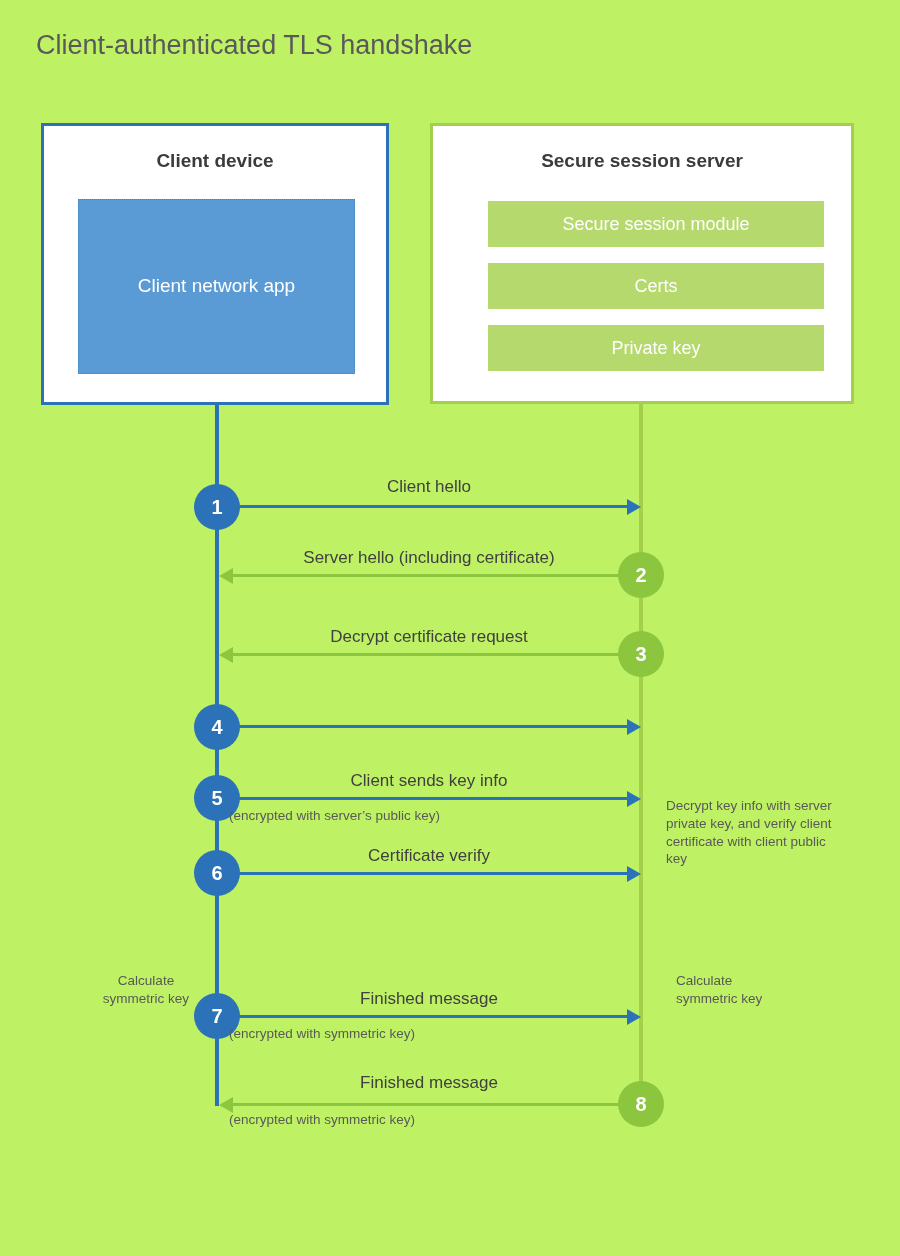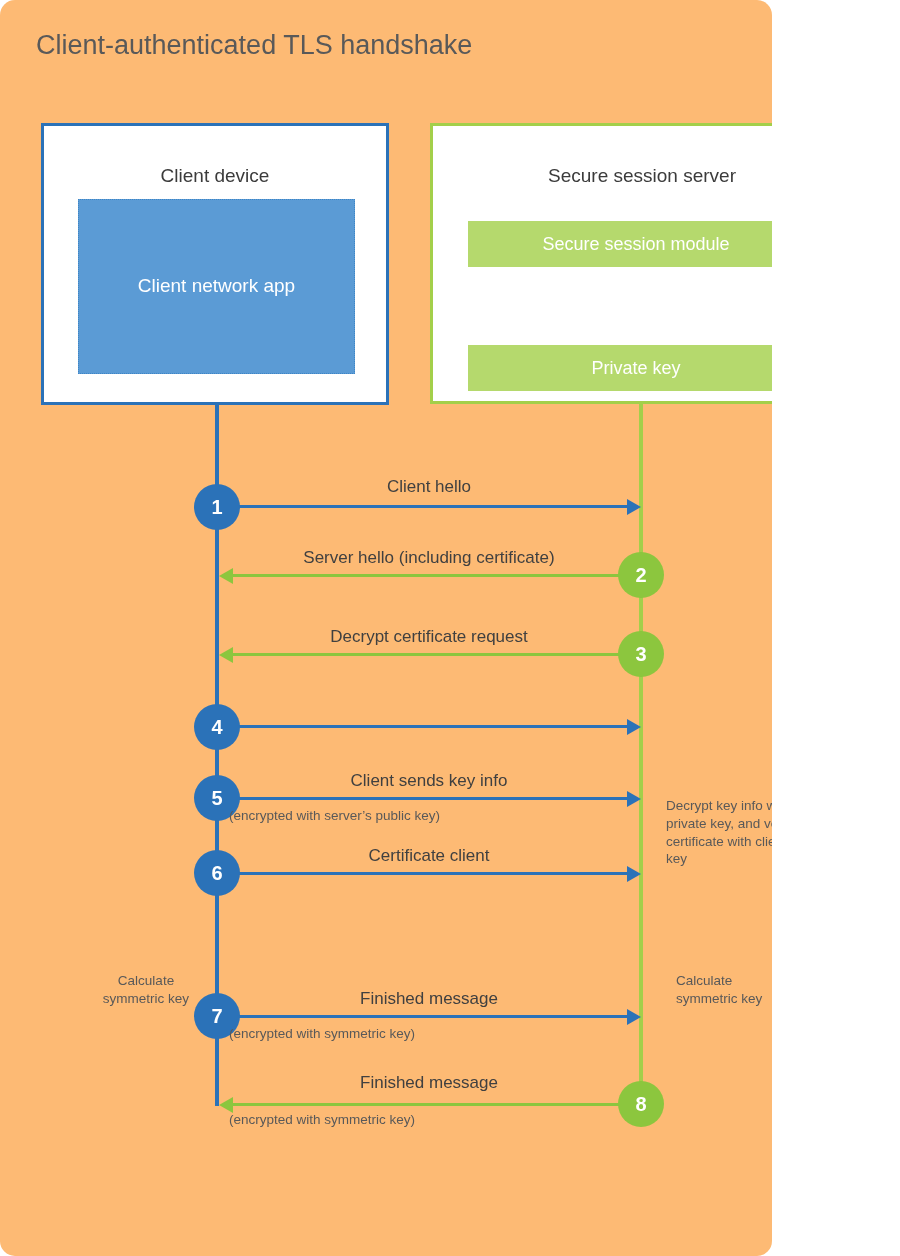--- a/index.html
+++ b/index.html
@@ -1,31 +1,30 @@
 <!DOCTYPE html>
 <html><head>
 <meta charset="utf-8">
 <style>
   html,body{margin:0;padding:0;background:#ffffff;}
   #canvas{
-    position:relative;width:772px;height:1256px;background:#fdba74;overflow:hidden;
+    position:relative;width:900px;height:1256px;background:#bef264;overflow:hidden;
     font-family:"Liberation Sans",sans-serif;
-    border-radius:15px;
   }
   .abs{position:absolute;}
   
   .page-title{left:36px;top:30px;font-size:27px;color:#595959;font-weight:400;}
   
   .client-box{left:41px;top:123px;width:348px;height:282px;border:3px solid #2b72b8;box-sizing:border-box;background:#fff;}
   .server-box{left:430px;top:123px;width:424px;height:281px;border:3px solid #a3cf4a;box-sizing:border-box;background:#fff;}
-  .actor-title{width:100%;text-align:center;margin-top:39px;font-size:19px;font-weight:400;color:#3b3b3b;}
+  .actor-title{width:100%;text-align:center;margin-top:24px;font-size:19px;font-weight:700;color:#3b3b3b;}
   .app-box{left:78px;top:199px;width:277px;height:175px;background:#5b9bd5;border:1px dotted #3d85c6;box-sizing:border-box;
     display:flex;align-items:center;justify-content:center;text-align:center;color:#ffffff;font-size:19px;line-height:1.5;padding:8px 55px;}
-  .module-bar{left:468px;width:336px;height:46px;background:#b5d96d;display:flex;align-items:center;justify-content:center;
-    color:#ffffff;font-size:18px;margin-top:20px;}
+  .module-bar{left:488px;width:336px;height:46px;background:#b5d96d;display:flex;align-items:center;justify-content:center;
+    color:#ffffff;font-size:18px;}
   
   .lifeline{width:4px;}
   .lifeline.blue{background:#2b72b8;}
   .lifeline.green{background:#a3cf4a;}
   
   .arrow-line{height:3px;}
   .arrow-line.blue{background:#2b72b8;}
   .arrow-line.green{background:#8cc63e;}
   .arrow-head{width:0;height:0;border-top:8px solid transparent;border-bottom:8px solid transparent;}
   .arrow-head.right.blue{border-left:14px solid #2b72b8;}
@@ -50,20 +49,21 @@
 
   <div class="abs client-box">
     <div class="actor-title">Client device</div>
   </div>
   <div class="abs app-box">Client network app</div>
 
   <div class="abs server-box">
     <div class="actor-title">Secure session server</div>
   </div>
   <div class="abs module-bar" style="top:201px;">Secure session module</div>
+  <div class="abs module-bar" style="top:263px;">Certs</div>
   <div class="abs module-bar" style="top:325px;">Private key</div>
 
   <div class="abs lifeline blue" style="left:215px;top:404px;height:702px;"></div>
   <div class="abs lifeline green" style="left:639px;top:404px;height:722px;"></div>
 
   <div class="abs msg-label" style="top:477px;">Client hello</div>
   <div class="abs arrow-line blue" style="left:217px;top:505px;width:410px;"></div>
   <div class="abs arrow-head right blue" style="left:627px;top:499px;"></div>
   <div class="abs step-circle blue" style="left:194px;top:484px;">1</div>
 
@@ -82,21 +82,21 @@
   <div class="abs step-circle blue" style="left:194px;top:704px;">4</div>
 
   <div class="abs msg-label" style="top:771px;">Client sends key info</div>
   <div class="abs arrow-line blue" style="left:217px;top:797px;width:410px;"></div>
   <div class="abs arrow-head right blue" style="left:627px;top:791px;"></div>
   <div class="abs step-circle blue" style="left:194px;top:775px;">5</div>
   <div class="abs msg-sublabel" style="top:808px;">(encrypted with server’s public key)</div>
 
   <div class="abs side-note" style="left:666px;top:763px;width:170px;text-align:left;">Decrypt key info with server private key, and verify client certificate with client public key</div>
 
-  <div class="abs msg-label" style="top:846px;">Certificate client</div>
+  <div class="abs msg-label" style="top:846px;">Certificate verify</div>
   <div class="abs arrow-line blue" style="left:217px;top:872px;width:410px;"></div>
   <div class="abs arrow-head right blue" style="left:627px;top:866px;"></div>
   <div class="abs step-circle blue" style="left:194px;top:850px;">6</div>
 
   <div class="abs side-note" style="left:86px;top:938px;width:120px;text-align:center;">Calculate symmetric key</div>
   <div class="abs side-note" style="left:676px;top:938px;width:110px;text-align:left;">Calculate symmetric key</div>
 
   <div class="abs msg-label" style="top:989px;">Finished message</div>
   <div class="abs arrow-line blue" style="left:217px;top:1015px;width:410px;"></div>
   <div class="abs arrow-head right blue" style="left:627px;top:1009px;"></div>

